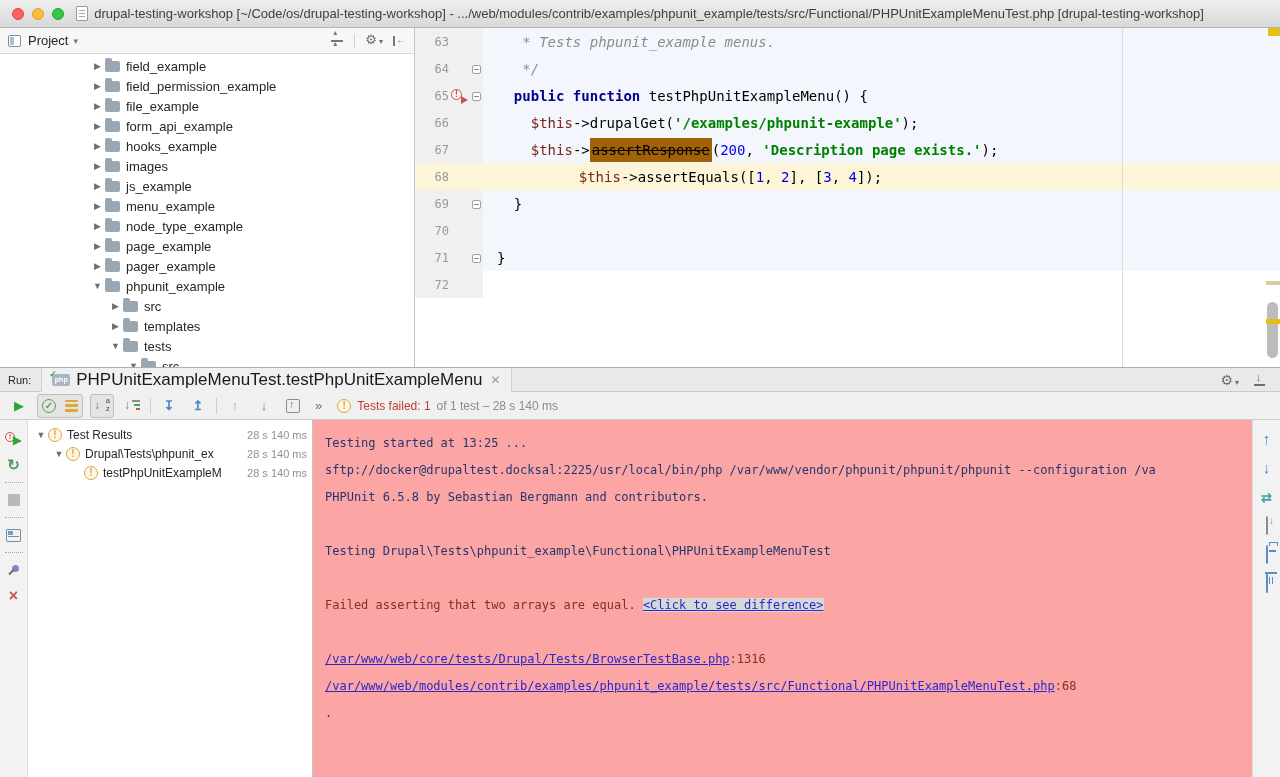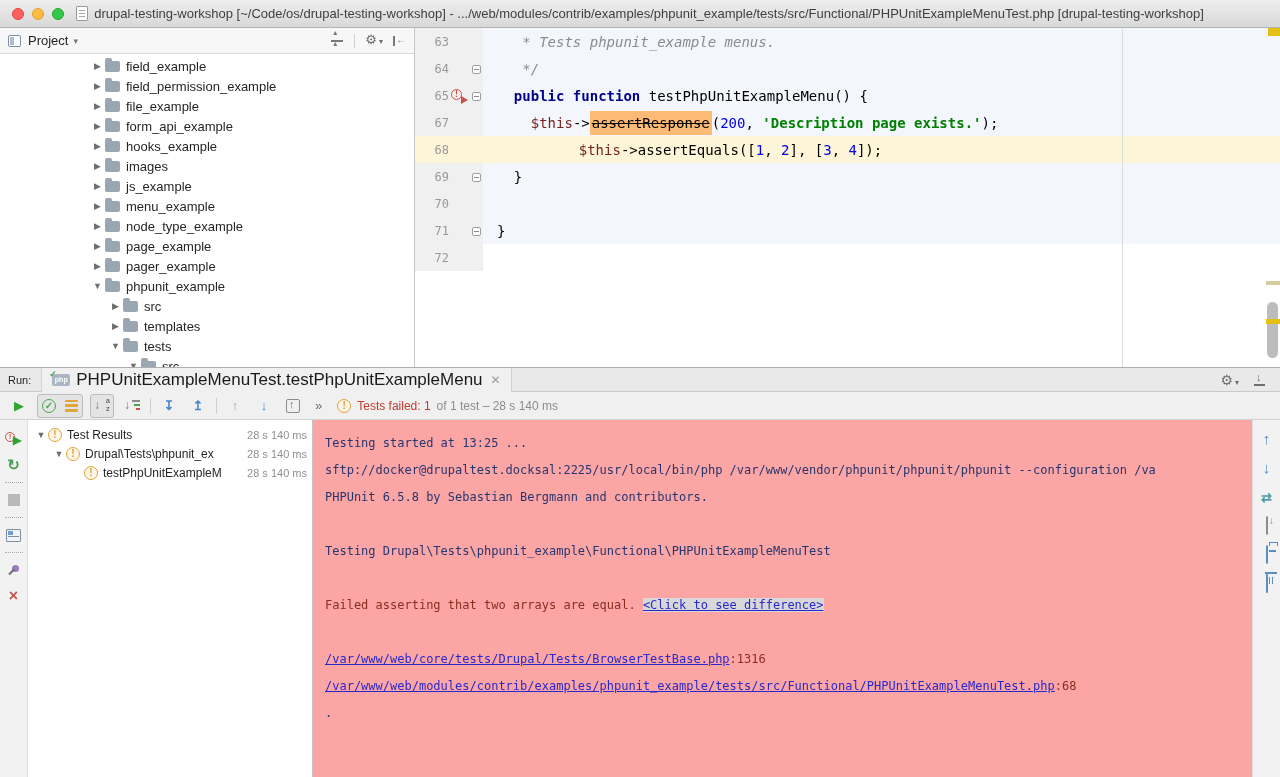--- a/index.html
+++ b/index.html
@@ -62,21 +62,21 @@
   .rerun-failed-g { position:absolute; left:2px; top:7px; width:16px; height:13px; }
   .rerun-failed-g .circ { position:absolute; left:0; top:0; width:11px; height:11px; border:1.5px solid #c9524d; border-radius:50%;
      color:#c9524d; font-size:9px; font-weight:bold; line-height:9px; text-align:center; background:#fdf2f2; }
   .rerun-failed-g .arr { position:absolute; right:-1px; bottom:-2px; width:0; height:0; border-left:7px solid #c9524d; border-top:4px solid transparent; border-bottom:4px solid transparent; }
   .ed-code { padding-left:14px; font-size:14px; color:#000; white-space:pre; }
   .c-com { color:#8c8c8c; font-style:italic; }
   .c-kw  { color:#00008b; font-weight:bold; }
   .c-str { color:#008000; font-weight:bold; }
   .c-num { color:#0000e8; }
   .c-var { color:#7a241a; }
-  .c-dep { color:#000; text-decoration:line-through; background:#fdba74; padding:4px 2px; }
+  .c-dep { color:#000; text-decoration:line-through; background:#a16207; padding:4px 2px; }
   .margin-guide { position:absolute; left:707px; top:0; width:1px; height:340px; background:#dcdcdc; pointer-events:none; z-index:3; }
   .stripe-top { position:absolute; right:0; top:0; width:12px; height:8px; background:#e3c011; z-index:4; }
   .stripe-mark1 { position:absolute; right:0; top:253px; width:14px; height:4px; background:#d9cb9b; z-index:4; }
   .stripe-mark2 { position:absolute; right:0; top:291px; width:14px; height:5px; background:#e3c011; z-index:5; }
   .ed-scrollthumb { position:absolute; right:2px; top:274px; width:11px; height:56px; background:#8f8f8f; opacity:.6; border-radius:6px; z-index:4; }
 
   
   .run-panel { flex:1; display:flex; flex-direction:column; background:#fff; }
   .rp-tabrow { height:24px; flex:0 0 24px; background:#e9e9e9; border-bottom:1px solid #c9c9c9; display:flex; align-items:center; padding-left:8px; }
   .rp-run-label { font-size:11px; color:#1f1f1f; margin-right:10px; }
@@ -302,20 +302,28 @@
                   <span class="circ">!</span>
                   <span class="arr"></span>
                 </span>
               </span>
               <span class="g-fold"><span class="fold-box"></span></span>
             </div>
             <div class="ed-code"><span>  </span><span class="c-kw">public function</span><span> testPhpUnitExampleMenu() {</span></div>
           </div>
           <div class="ed-row hl-blue">
             <div class="ed-gutter">
+              <span class="g-num">66</span>
+              <span class="g-slot"></span>
+              <span class="g-fold"></span>
+            </div>
+            <div class="ed-code"><span>    </span><span class="c-var">$this</span><span>-&gt;drupalGet(</span><span class="c-str">'/examples/phpunit-example'</span><span>);</span></div>
+          </div>
+          <div class="ed-row hl-blue">
+            <div class="ed-gutter">
               <span class="g-num">67</span>
               <span class="g-slot"></span>
               <span class="g-fold"></span>
             </div>
             <div class="ed-code"><span>    </span><span class="c-var">$this</span><span>-&gt;</span><span class="c-dep">assertResponse</span><span>(</span><span class="c-num">200</span><span>, </span><span class="c-str">'Description page exists.'</span><span>);</span></div>
           </div>
           <div class="ed-row hl-yellow">
             <div class="ed-gutter">
               <span class="g-num">68</span>
               <span class="g-slot"></span>

